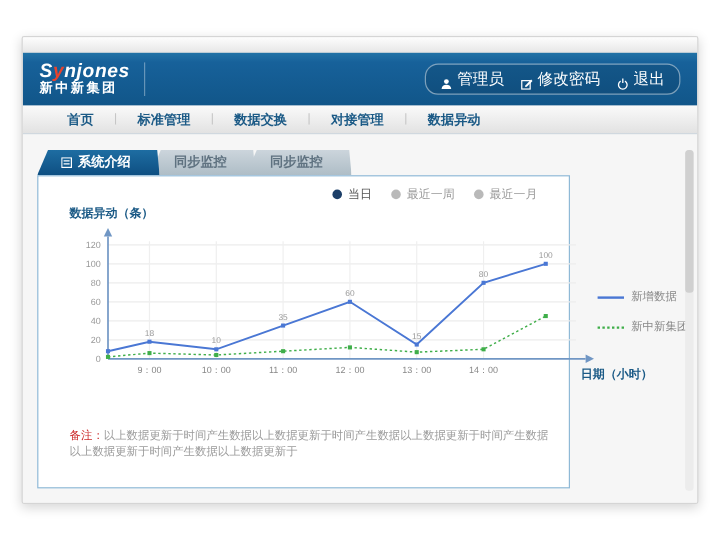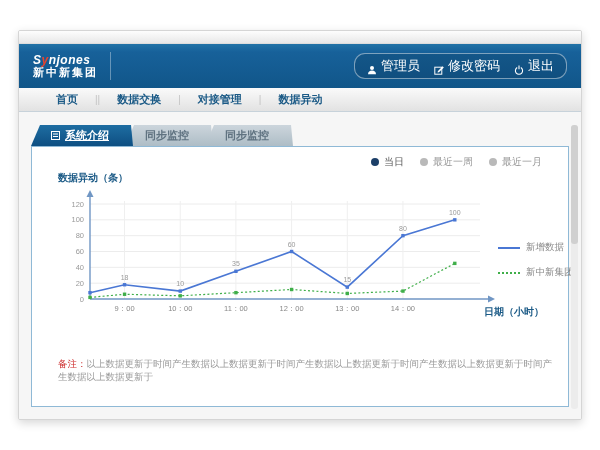--- a/index.html
+++ b/index.html
@@ -4,41 +4,41 @@
 <style>
   * { margin:0; padding:0; box-sizing:border-box; }
   body { width:600px; height:450px; background:#ffffff; font-family:"Liberation Sans","DejaVu Sans",sans-serif; overflow:hidden; }
   .screen { position:relative; width:600px; height:450px; background:#fff; }
   .window { position:absolute; left:18px; top:30px; width:564px; height:390px; background:#f6f6f6; border:1px solid #d5d5d5; border-radius:2px; box-shadow:0 3px 10px rgba(0,0,0,0.16); overflow:hidden; }
   .chrome { height:13px; background:linear-gradient(#fdfdfd,#e8e8e8); border-bottom:1px solid #ddd; }
 
   
   .topbar { height:44px; background:linear-gradient(#2273a7 0%, #17619a 18%, #115689 100%); display:flex; align-items:center; padding:0 14px; }
   .logo { color:#fff; line-height:1.05; }
-  .logo-word { font-size:12px; font-weight:bold; font-style:italic; letter-spacing:0.5px; }
+  .logo-word { font-size:16px; font-weight:bold; font-style:italic; letter-spacing:0.5px; }
   .logo-accent { color:#e8432d; font-style:italic; }
   .logo-sub { font-size:11px; font-weight:bold; letter-spacing:2px; }
   .logo-divider { width:1px; height:28px; background:rgba(255,255,255,0.35); margin:0 12px; }
   .app-title { color:#fff; font-size:15px; letter-spacing:1px; }
   .user-box { margin-left:auto; display:flex; align-items:center; gap:14px; border:1px solid rgba(255,255,255,0.45); border-radius:11px; background:rgba(0,0,0,0.10); padding:3px 12px; }
   .user-item { display:flex; align-items:flex-end; gap:4px; color:#fff; font-size:13px; cursor:pointer; white-space:nowrap; }
   .ui-icon { display:inline-flex; }
 
   
   .navbar { height:24px; background:linear-gradient(#fafafa,#e2e2e2); border-bottom:1px solid #c7d2da; display:flex; align-items:center; padding-left:20px; }
   .nav-item { font-size:11px; font-weight:bold; color:#1b5a86; padding:0 17px; cursor:pointer; white-space:nowrap; }
   .nav-sep { color:#c3c3c3; font-size:10px; }
 
   
   .content { position:relative; height:307px; background:#f6f6f6; }
   .tabs { position:absolute; left:12px; top:13px; display:flex; z-index:2; }
   .tab { height:21px; line-height:21px; padding:0 24px 0 20px; font-size:11px; font-weight:bold; color:#5f7280; background:linear-gradient(#ccd5dc,#aebdc6); clip-path:polygon(9px 0, calc(100% - 2px) 0, 100% 100%, 0 100%); margin-left:-8px; display:flex; align-items:center; gap:5px; cursor:pointer; }
-  .tab:first-child { margin-left:0;text-decoration:underline; }
+  .tab:first-child { margin-left:0; }
   .tab.active { background:linear-gradient(#1e6da2,#0e4f82); color:#fff; z-index:3; }
-  .panel { position:absolute; left:12px; top:34px; width:538px; height:261px; background:#fff; border:1px solid #8fb9d6; }
+  .panel { position:absolute; left:12px; top:34px; width:444px; height:261px; background:#fff; border:1px solid #8fb9d6; }
   .scrollbar { position:absolute; right:3px; top:13px; bottom:10px; width:7px; background:#ececec; border-radius:3px; }
   .scrollbar .thumb { width:7px; height:42%; background:#d0d0d0; border-radius:3px; }
 
   
   .radio-group { position:absolute; top:8px; right:26px; display:flex; gap:16px; }
   .radio-item { display:flex; align-items:center; gap:5px; font-size:10px; color:#999; cursor:pointer; }
   .radio-dot { width:8px; height:8px; border-radius:50%; background:#b9b9b9; }
   .radio-item.selected .radio-dot { background:#1c3f68; }
   .radio-item.selected .radio-label { color:#555; }
   .ylabel { position:absolute; left:26px; top:24px; font-size:10px; font-weight:bold; color:#1b5a86; }
@@ -92,20 +92,21 @@
               </svg>
           </span>
           <span>退出</span>
         </div>
       </div>
     </header>
 
     <nav class="navbar">
       <span class="nav-item">首页</span>
       <span class="nav-sep">|</span>
+      <span class="nav-item">标准管理</span>
       <span class="nav-sep">|</span>
       <span class="nav-item">数据交换</span>
       <span class="nav-sep">|</span>
       <span class="nav-item">对接管理</span>
       <span class="nav-sep">|</span>
       <span class="nav-item">数据异动</span>
     </nav>
 
     <div class="content">
       <div class="tabs">

